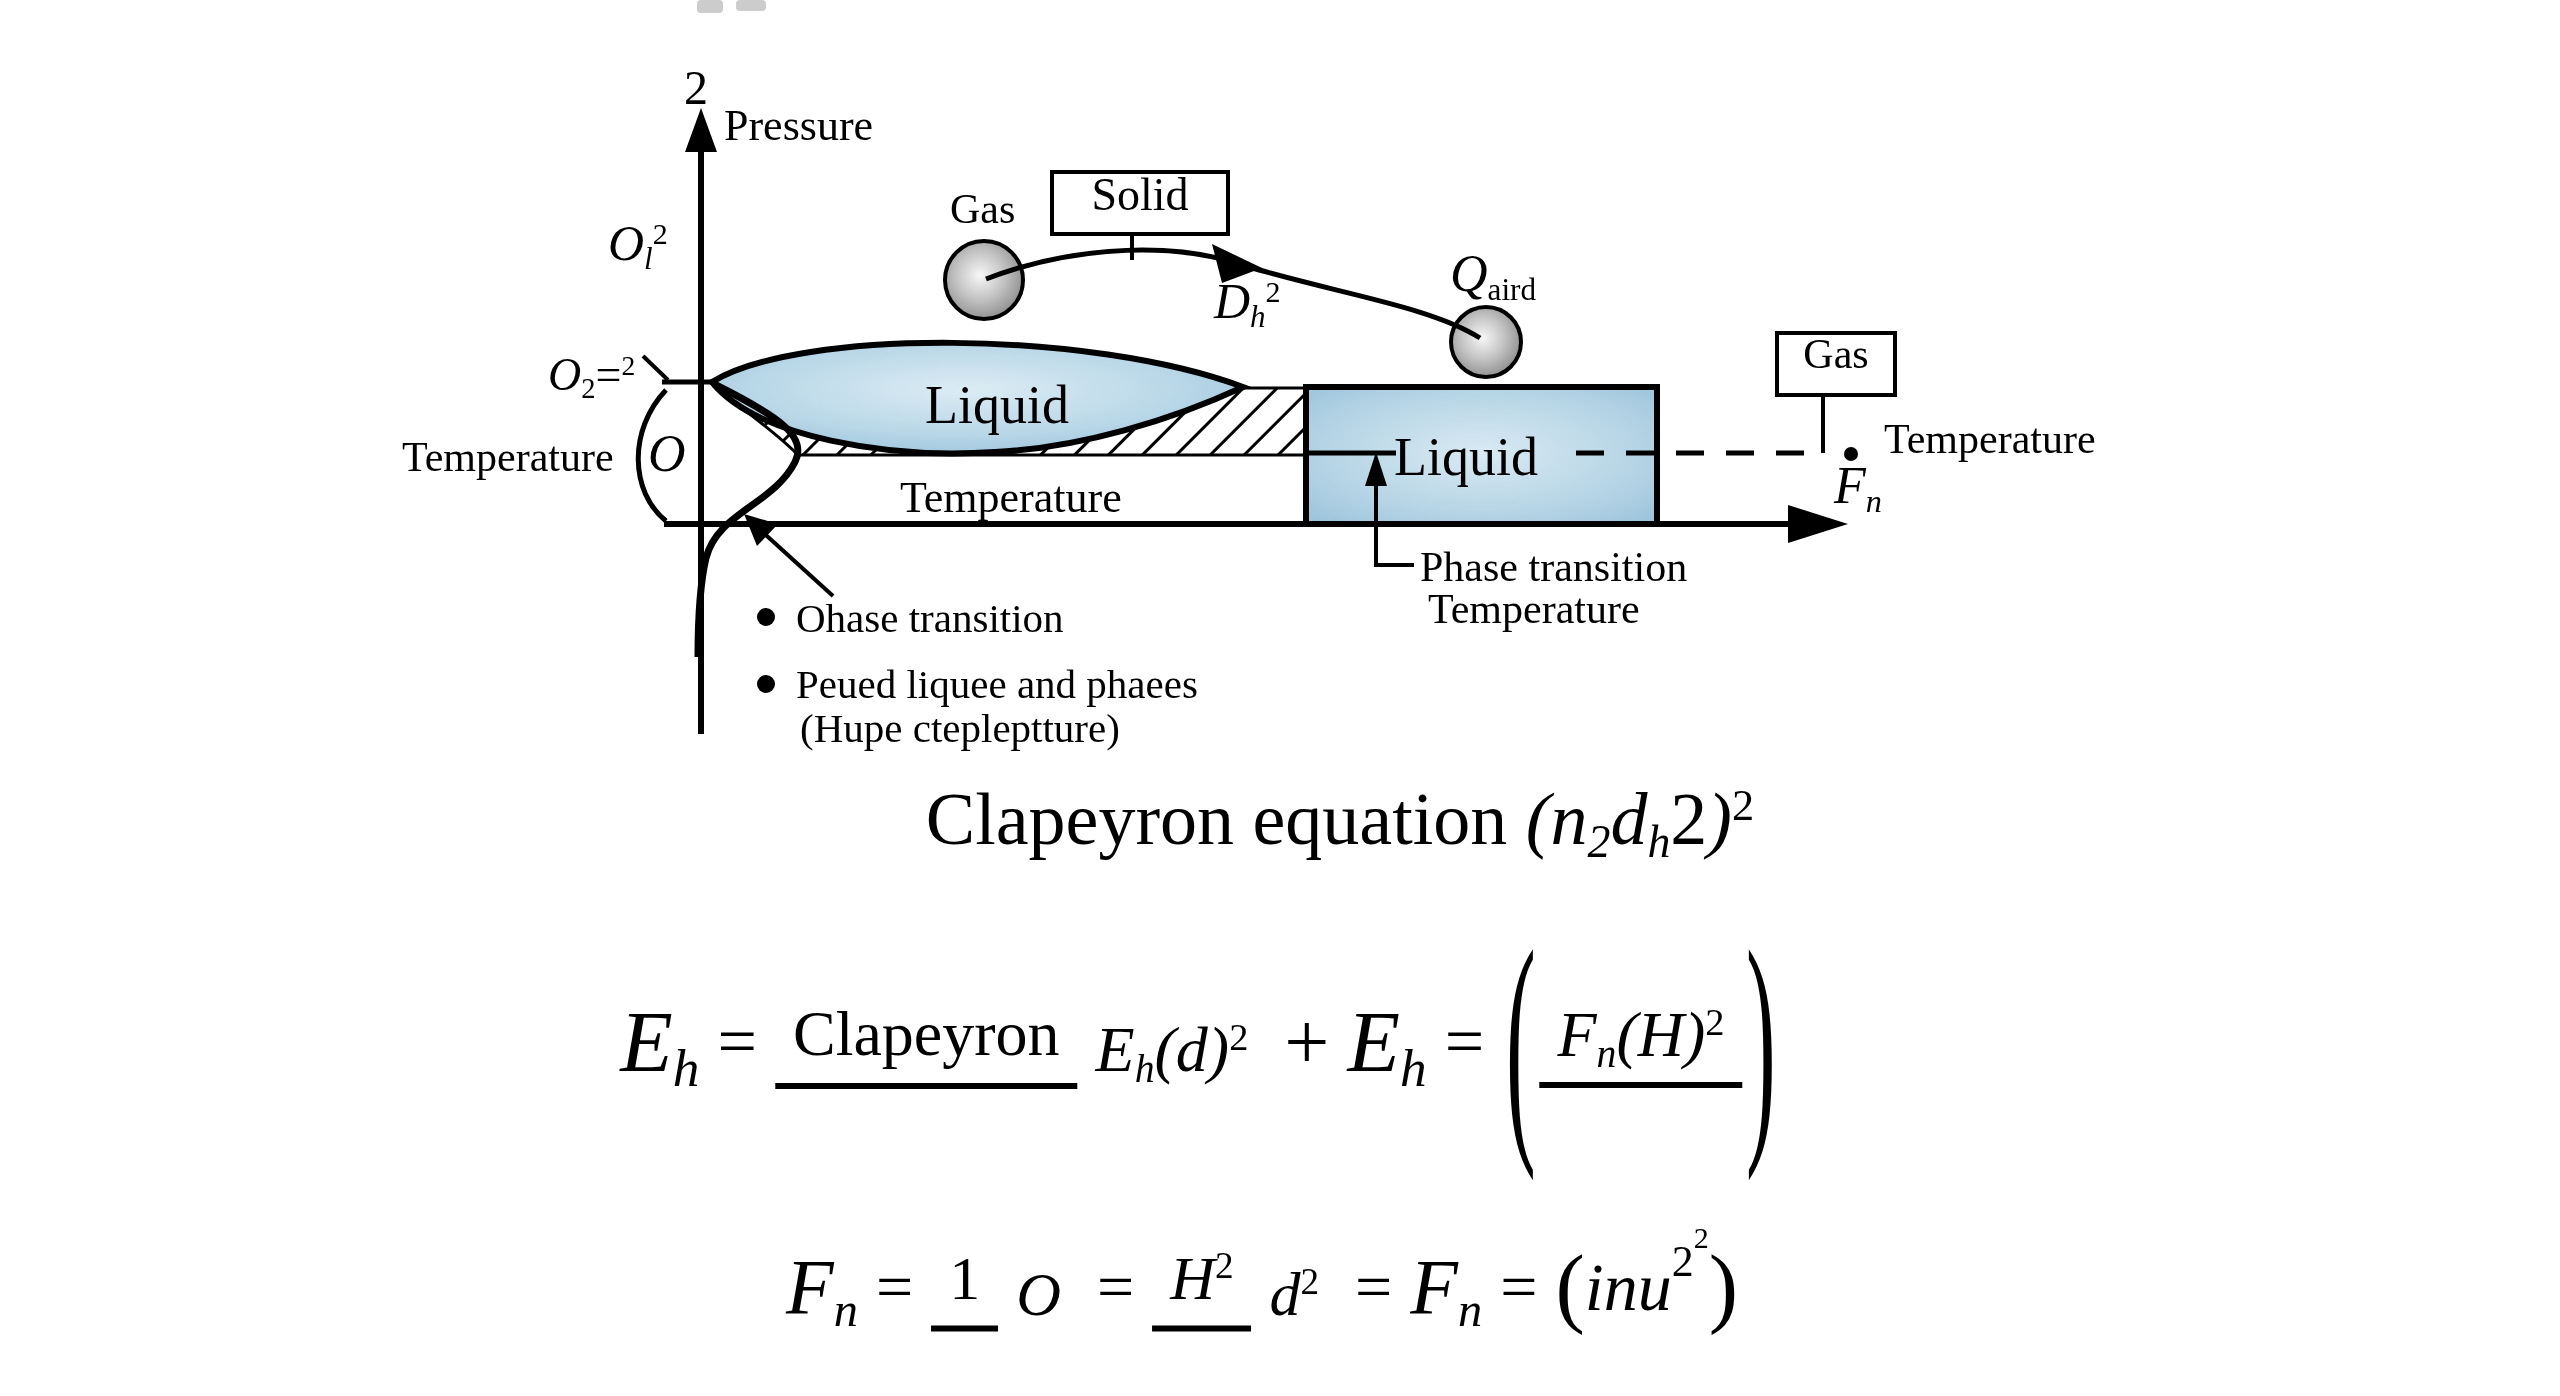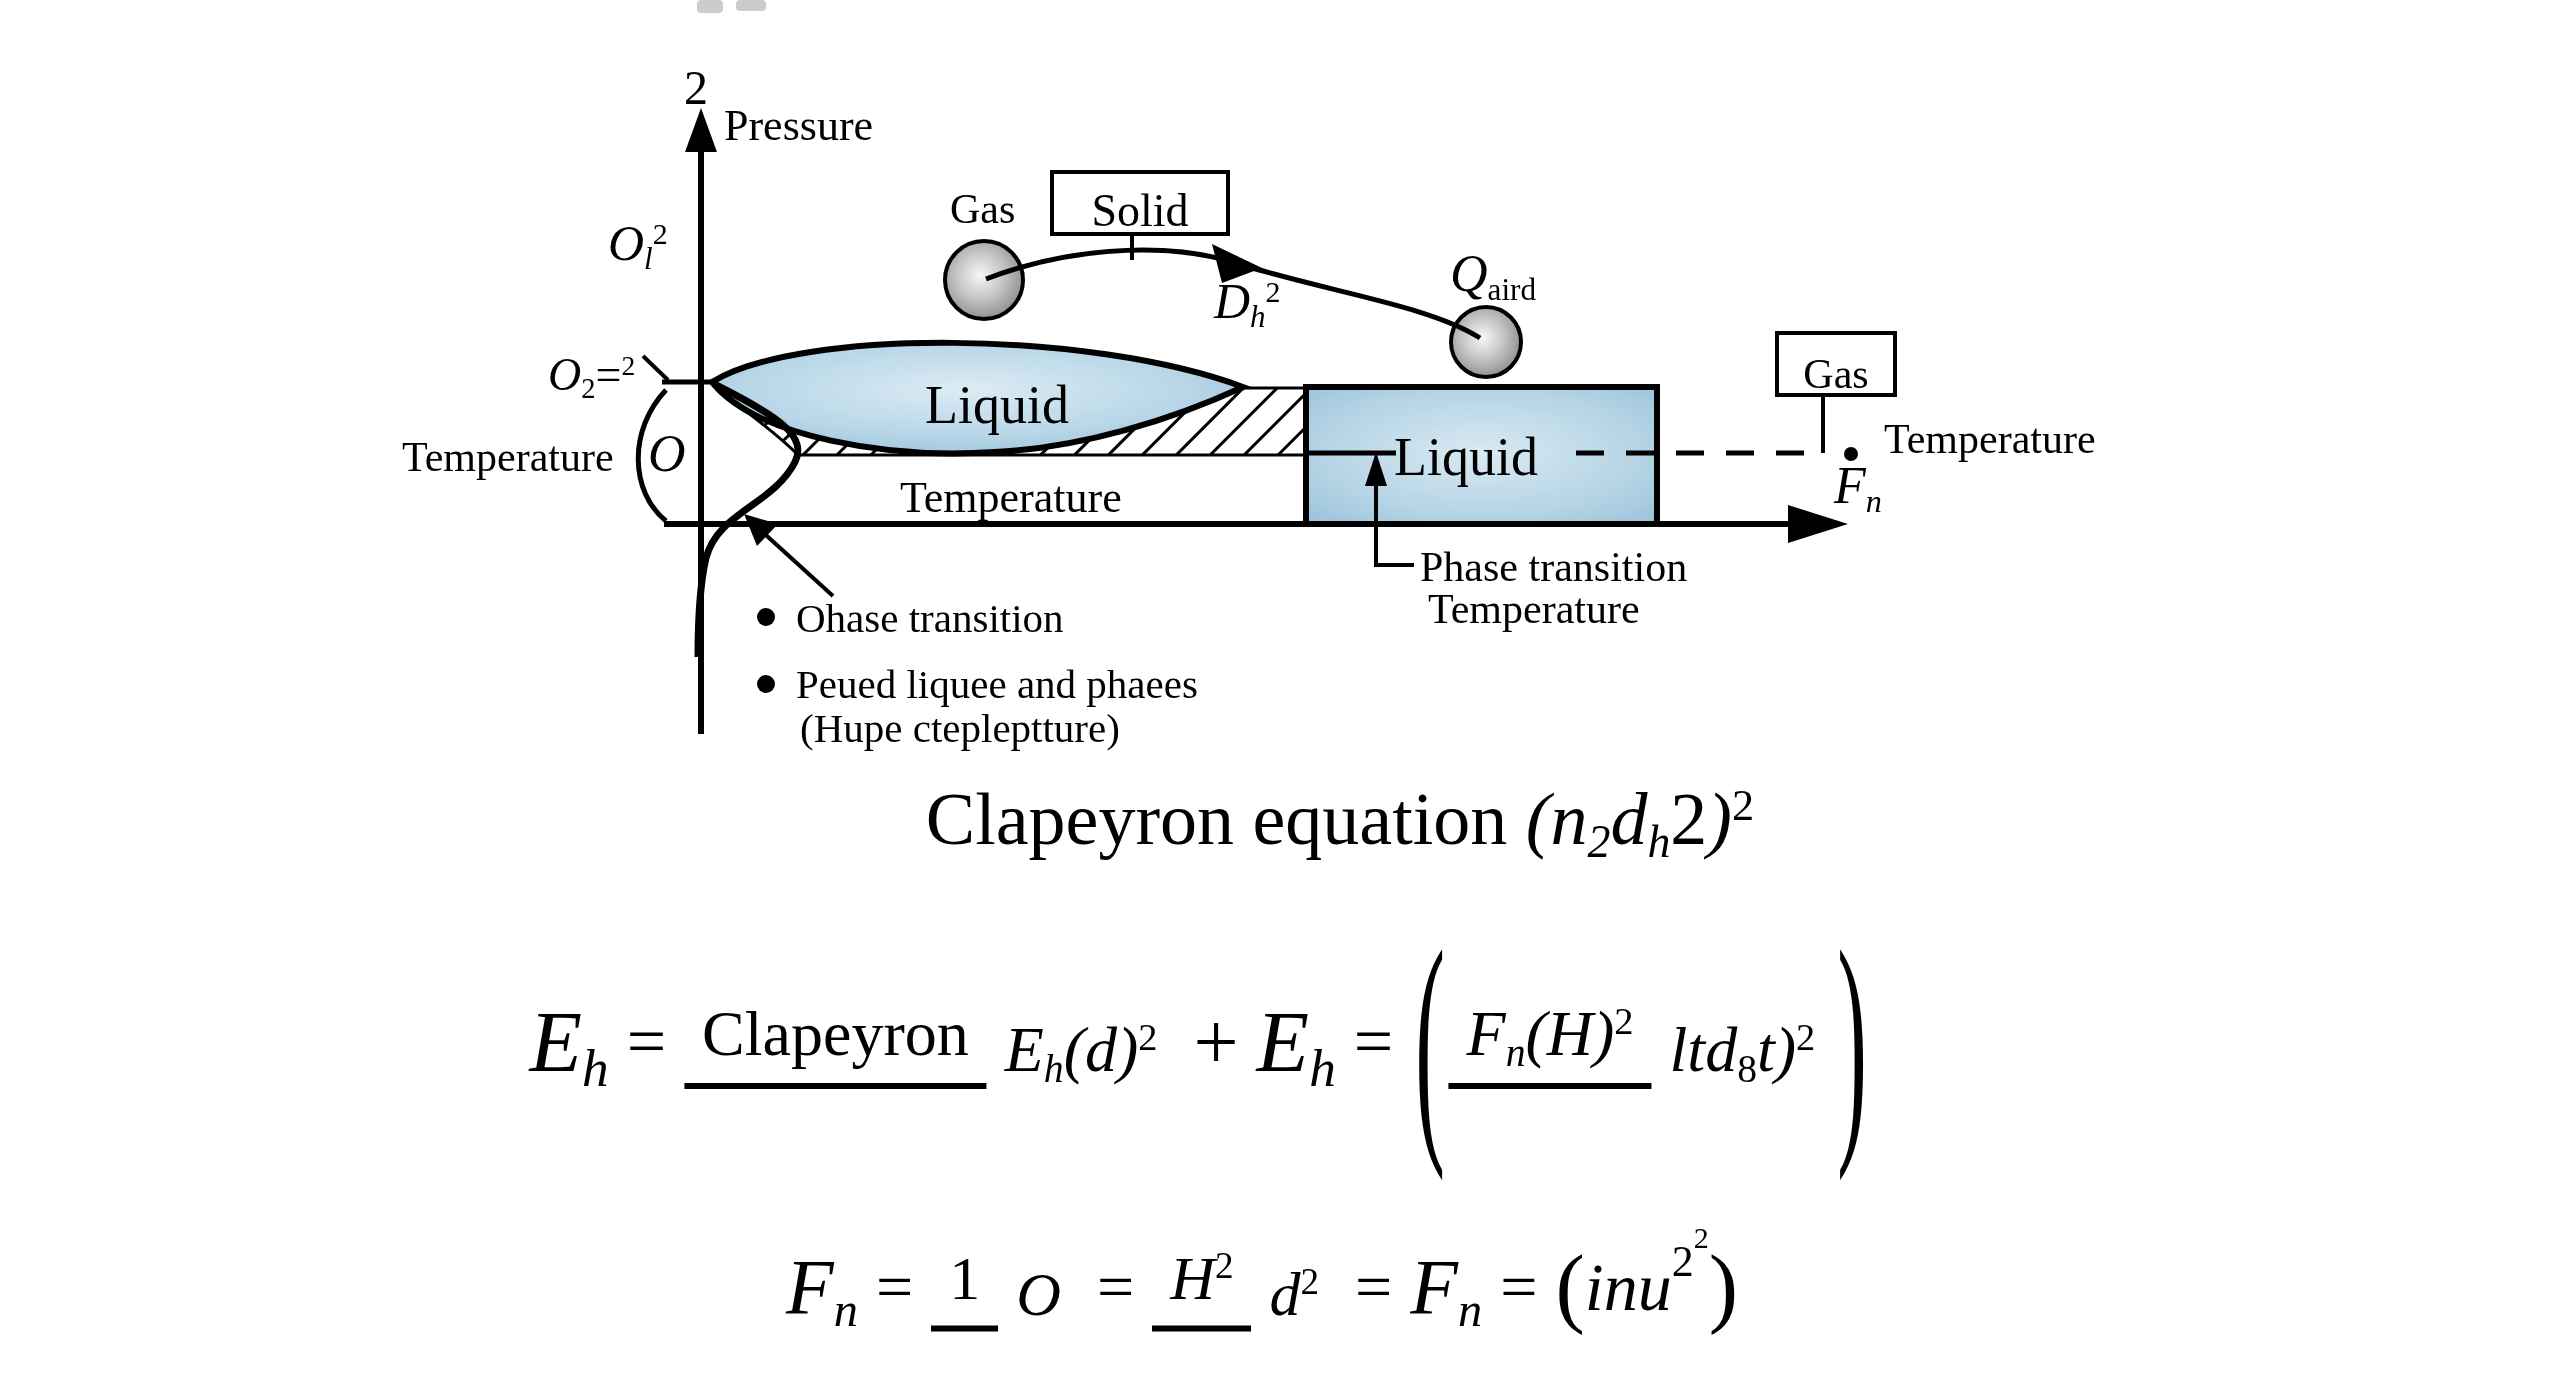--- a/index.html
+++ b/index.html
@@ -1,21 +1,21 @@
 <!DOCTYPE html>
 <html><head>
 <meta charset="utf-8">
 <style>
   html,body{margin:0;padding:0;background:#fff;}
   #stage{position:relative;width:2560px;height:1396px;background:#ffffff;overflow:hidden;
          font-family:"Liberation Serif",serif;color:#000;}
   svg{position:absolute;left:0;top:0;}
   .lbl{position:absolute;white-space:nowrap;line-height:1;color:#000;}
   .it{font-style:italic;}
-  .ctr{display:flex;align-items:flex-end;justify-content:center;}
+  .ctr{display:flex;align-items:flex-start;justify-content:center;}
   .sb{font-size:.62em;vertical-align:-0.28em;line-height:0;}
   .sp{font-size:.6em;vertical-align:0.55em;line-height:0;}
   
   .eq{position:absolute;display:flex;align-items:center;white-space:nowrap;}
   .frac{display:inline-flex;align-items:stretch;text-align:center;}
   .frac .num{border-bottom:6px solid #000;padding:2px 18px 10px;}
   .frac .den{padding:10px 18px 2px;margin-top:8px;}
   .op{margin:0 18px;}
   .bigp{display:inline-block;font-size:124px;line-height:1;transform:scale(.72,2.05);margin:0 -2px;font-weight:400;}
   .artifact{position:absolute;background:#9a9a9a;opacity:.5;border-radius:4px;}
@@ -152,21 +152,20 @@
     <span class="frac">
       <span class="num">Clapeyron</span>
       <span class="den"><span class="it">E</span><span class="sb it">h</span><span class="it">(d)</span><span class="sp">2</span></span>
     </span>
     <span class="op" style="font-size:80px;">+</span>
     <span style="font-size:86px;"><span class="it">E</span><span class="sb it">h</span></span>
     <span class="op" style="font-size:70px;">=</span>
     <span class="bigp">(</span>
     <span class="frac">
       <span class="num"><span class="it">F</span><span class="sb it">n</span><span class="it">(H)</span><span class="sp">2</span></span>
-      <span class="den"><span class="it">ltd</span><span class="sb">8</span><span class="it">t)</span><span class="sp">2</span></span>
     </span>
     <span class="bigp">)</span>
   </div>
 
   <div class="eq" style="left:1262px;top:1286px;transform:translate(-50%,-50%);font-size:62px;">
     <span style="font-size:78px;"><span class="it">F</span><span class="sb it">n</span></span>
     <span class="op" style="font-size:66px;">=</span>
     <span class="frac">
       <span class="num">1</span>
       <span class="den it">O</span>

